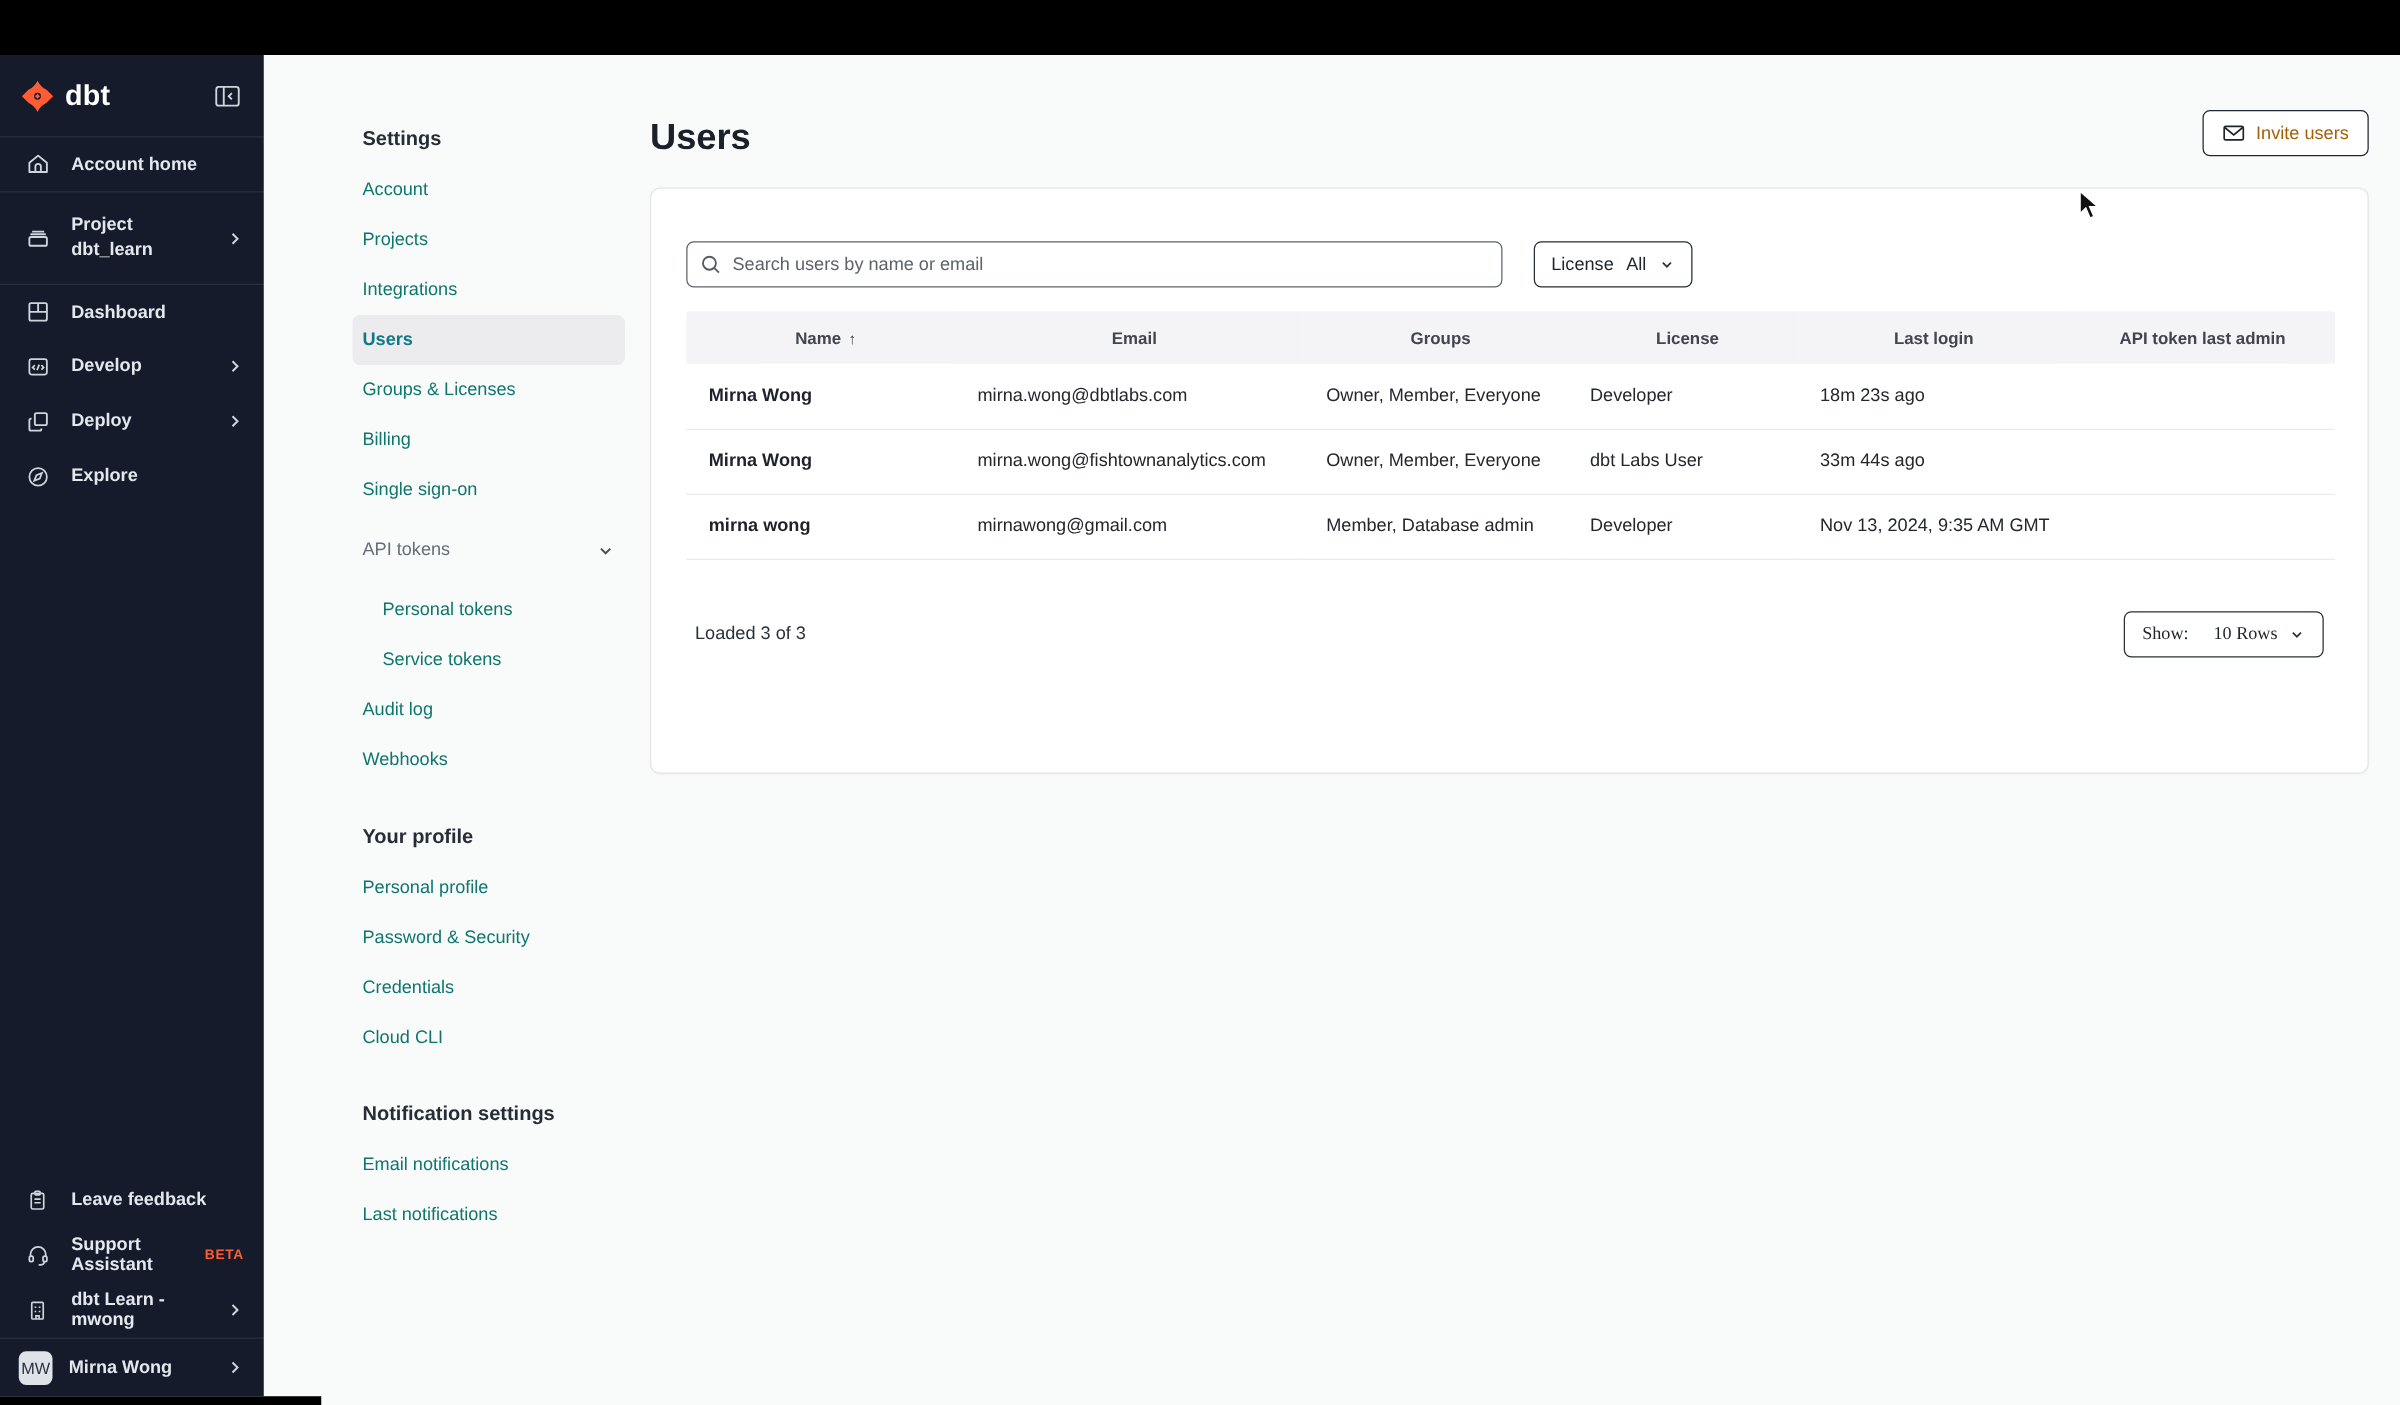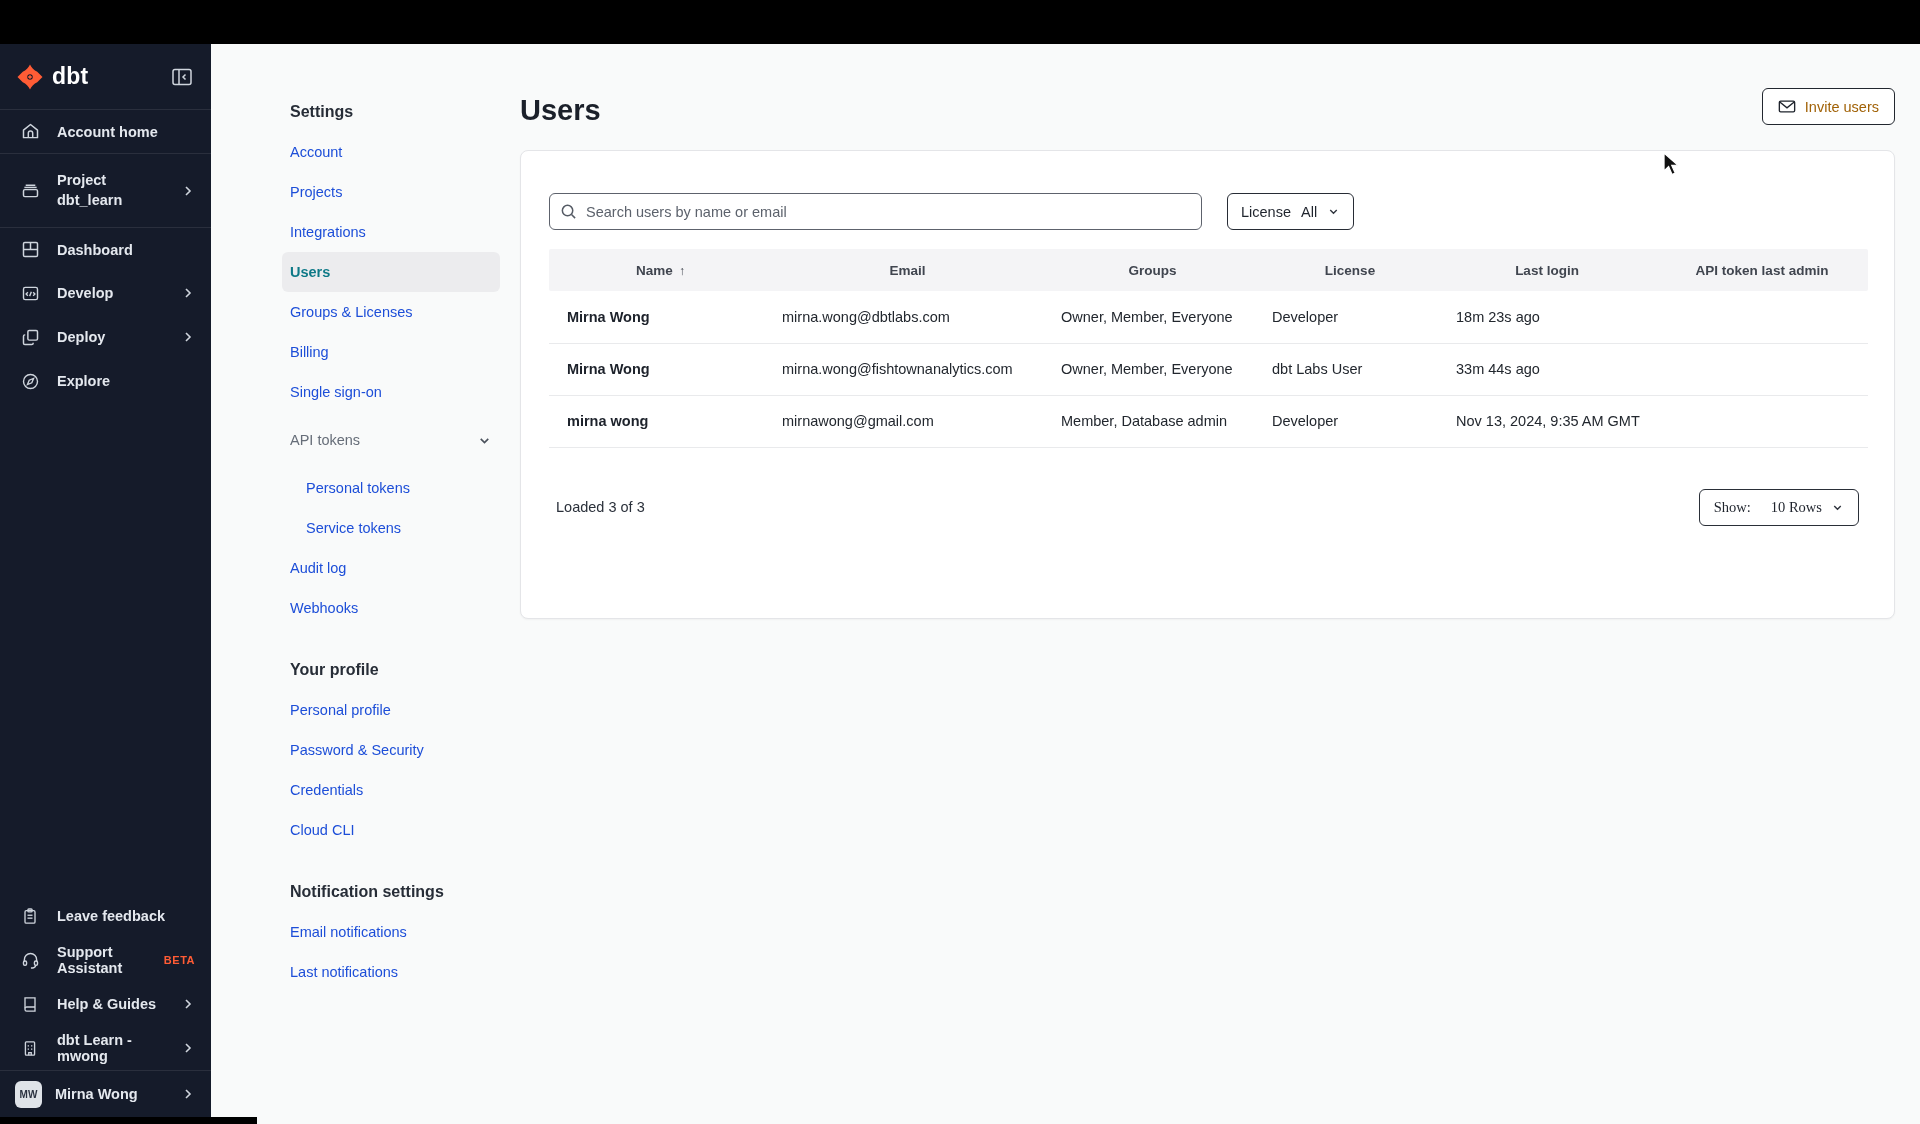--- a/index.html
+++ b/index.html
@@ -39,29 +39,29 @@
   .sb-two-line { display:flex; flex-direction:column; gap:3px; line-height:1.15; }
   .sb-spacer { flex:1 1 auto; }
   .beta-badge { color:#ff5c35; font-size:11px; font-weight:700; letter-spacing:.5px; margin-left:8px; }
   .sb-user-row {
     height:47px; flex:0 0 47px; display:flex; align-items:center; gap:13px;
     padding:0 16px 0 15px; border-top:1px solid rgba(255,255,255,.09);
     font-size:14.5px; font-weight:700; cursor:pointer;
   }
   .avatar {
     width:27px; height:27px; border-radius:6px; background:#dfe3e8; color:#2b3240;
-    display:flex; align-items:center; justify-content:center; font-size:10px; font-weight:700;
+    display:flex; align-items:center; justify-content:center; font-size:13px; font-weight:400;
   }
 
   
   .settings-nav { position:absolute; top:44px; left:257px; width:263px; height:1080px; padding:48px 20px 0 25px; }
   .sn-header { height:40px; line-height:40px; font-size:16px; font-weight:700; color:#272d37; padding-left:8px; }
   .sn-header.mt { margin-top:22px; }
   .sn-item {
-    height:40px; line-height:40px; font-size:14.5px; color:#1d4ed8; padding:0 8px;
+    height:40px; line-height:40px; font-size:14.5px; color:#0f766e; padding:0 8px;
     border-radius:6px; cursor:pointer; display:flex; align-items:center;
   }
   .sn-item.active { background:#ececee; color:#0e7987; font-weight:700; }
   .sn-item.group { color:#666d78; }
   .sn-item.indent { padding-left:24px; margin-top:0; }
   .sn-item.mt8 { margin-top:8px; }
   .sn-chevron { margin-left:auto; color:#4b515c; display:flex; align-items:center; }
 
   
   .main { position:absolute; top:44px; left:520px; width:1400px; height:1080px; }
@@ -245,34 +245,20 @@
         <path d="M5 13 v-2 a7 7 0 0 1 14 0 v2"></path>
           <rect x="4" y="12.5" width="3.5" height="5" rx="1.5"></rect>
           <rect x="16.5" y="12.5" width="3.5" height="5" rx="1.5"></rect>
           <path d="M18 17.5 a4 4 0 0 1 -4 3 h-1.5"></path>
       </svg>
     </span>
     <span>Support Assistant</span>
     <span class="beta-badge">BETA</span>
   </div>
 
-  <div class="sb-item">
-    <span class="sb-icon">
-      <svg width="20" height="21" viewBox="0 0 24 24" fill="none" stroke="currentColor" stroke-width="1.6">
-        <path d="M6 4 h12 v16 h-10 a2 2 0 0 1 -2 -2 Z"></path>
-          <path d="M6 16.5 a2 2 0 0 1 2 -1.5 h10"></path>
-      </svg>
-    </span>
-    <span>Help &amp; Guides</span>
-    <span class="sb-chevron">
-      <svg width="14" height="14" viewBox="0 0 14 14" fill="none" stroke="currentColor" stroke-width="1.6">
-          <polyline points="5,3 9,7 5,11"></polyline>
-        </svg>
-    </span>
-  </div>
 
   <div class="sb-item">
     <span class="sb-icon">
       <svg width="20" height="21" viewBox="0 0 24 24" fill="none" stroke="currentColor" stroke-width="1.6">
         <rect x="6.5" y="4" width="11" height="16" rx="1"></rect>
           <line x1="10" y1="8" x2="10" y2="9.5"></line>
           <line x1="14" y1="8" x2="14" y2="9.5"></line>
           <line x1="10" y1="12" x2="10" y2="13.5"></line>
           <line x1="14" y1="12" x2="14" y2="13.5"></line>
           <path d="M10.5 20 v-3 h3 v3"></path>

